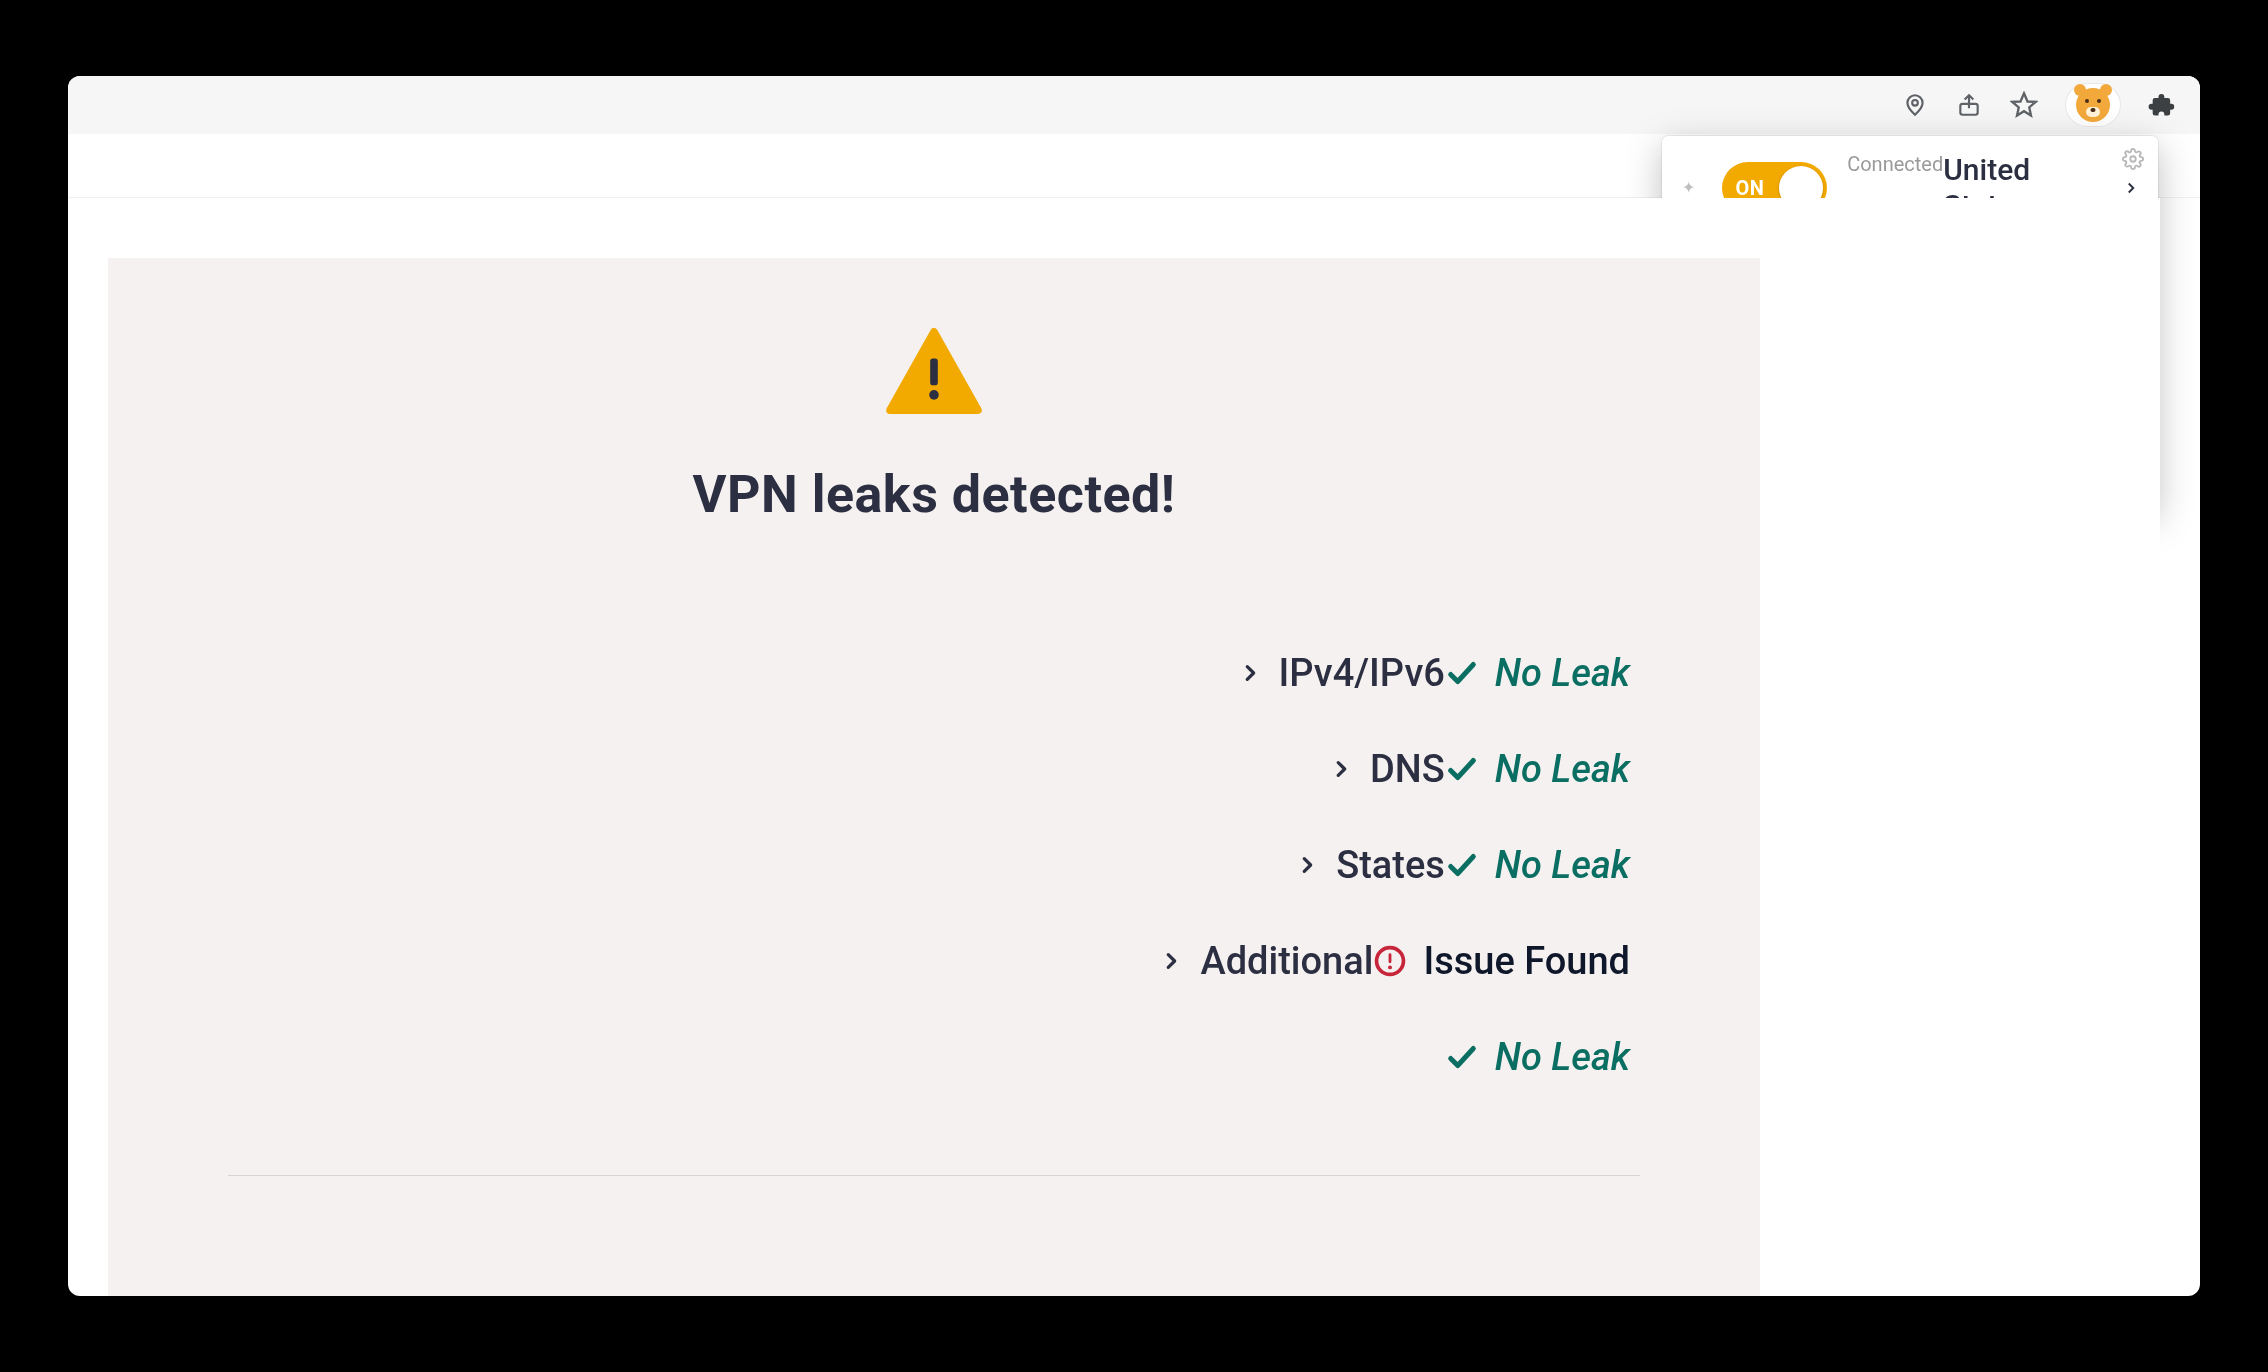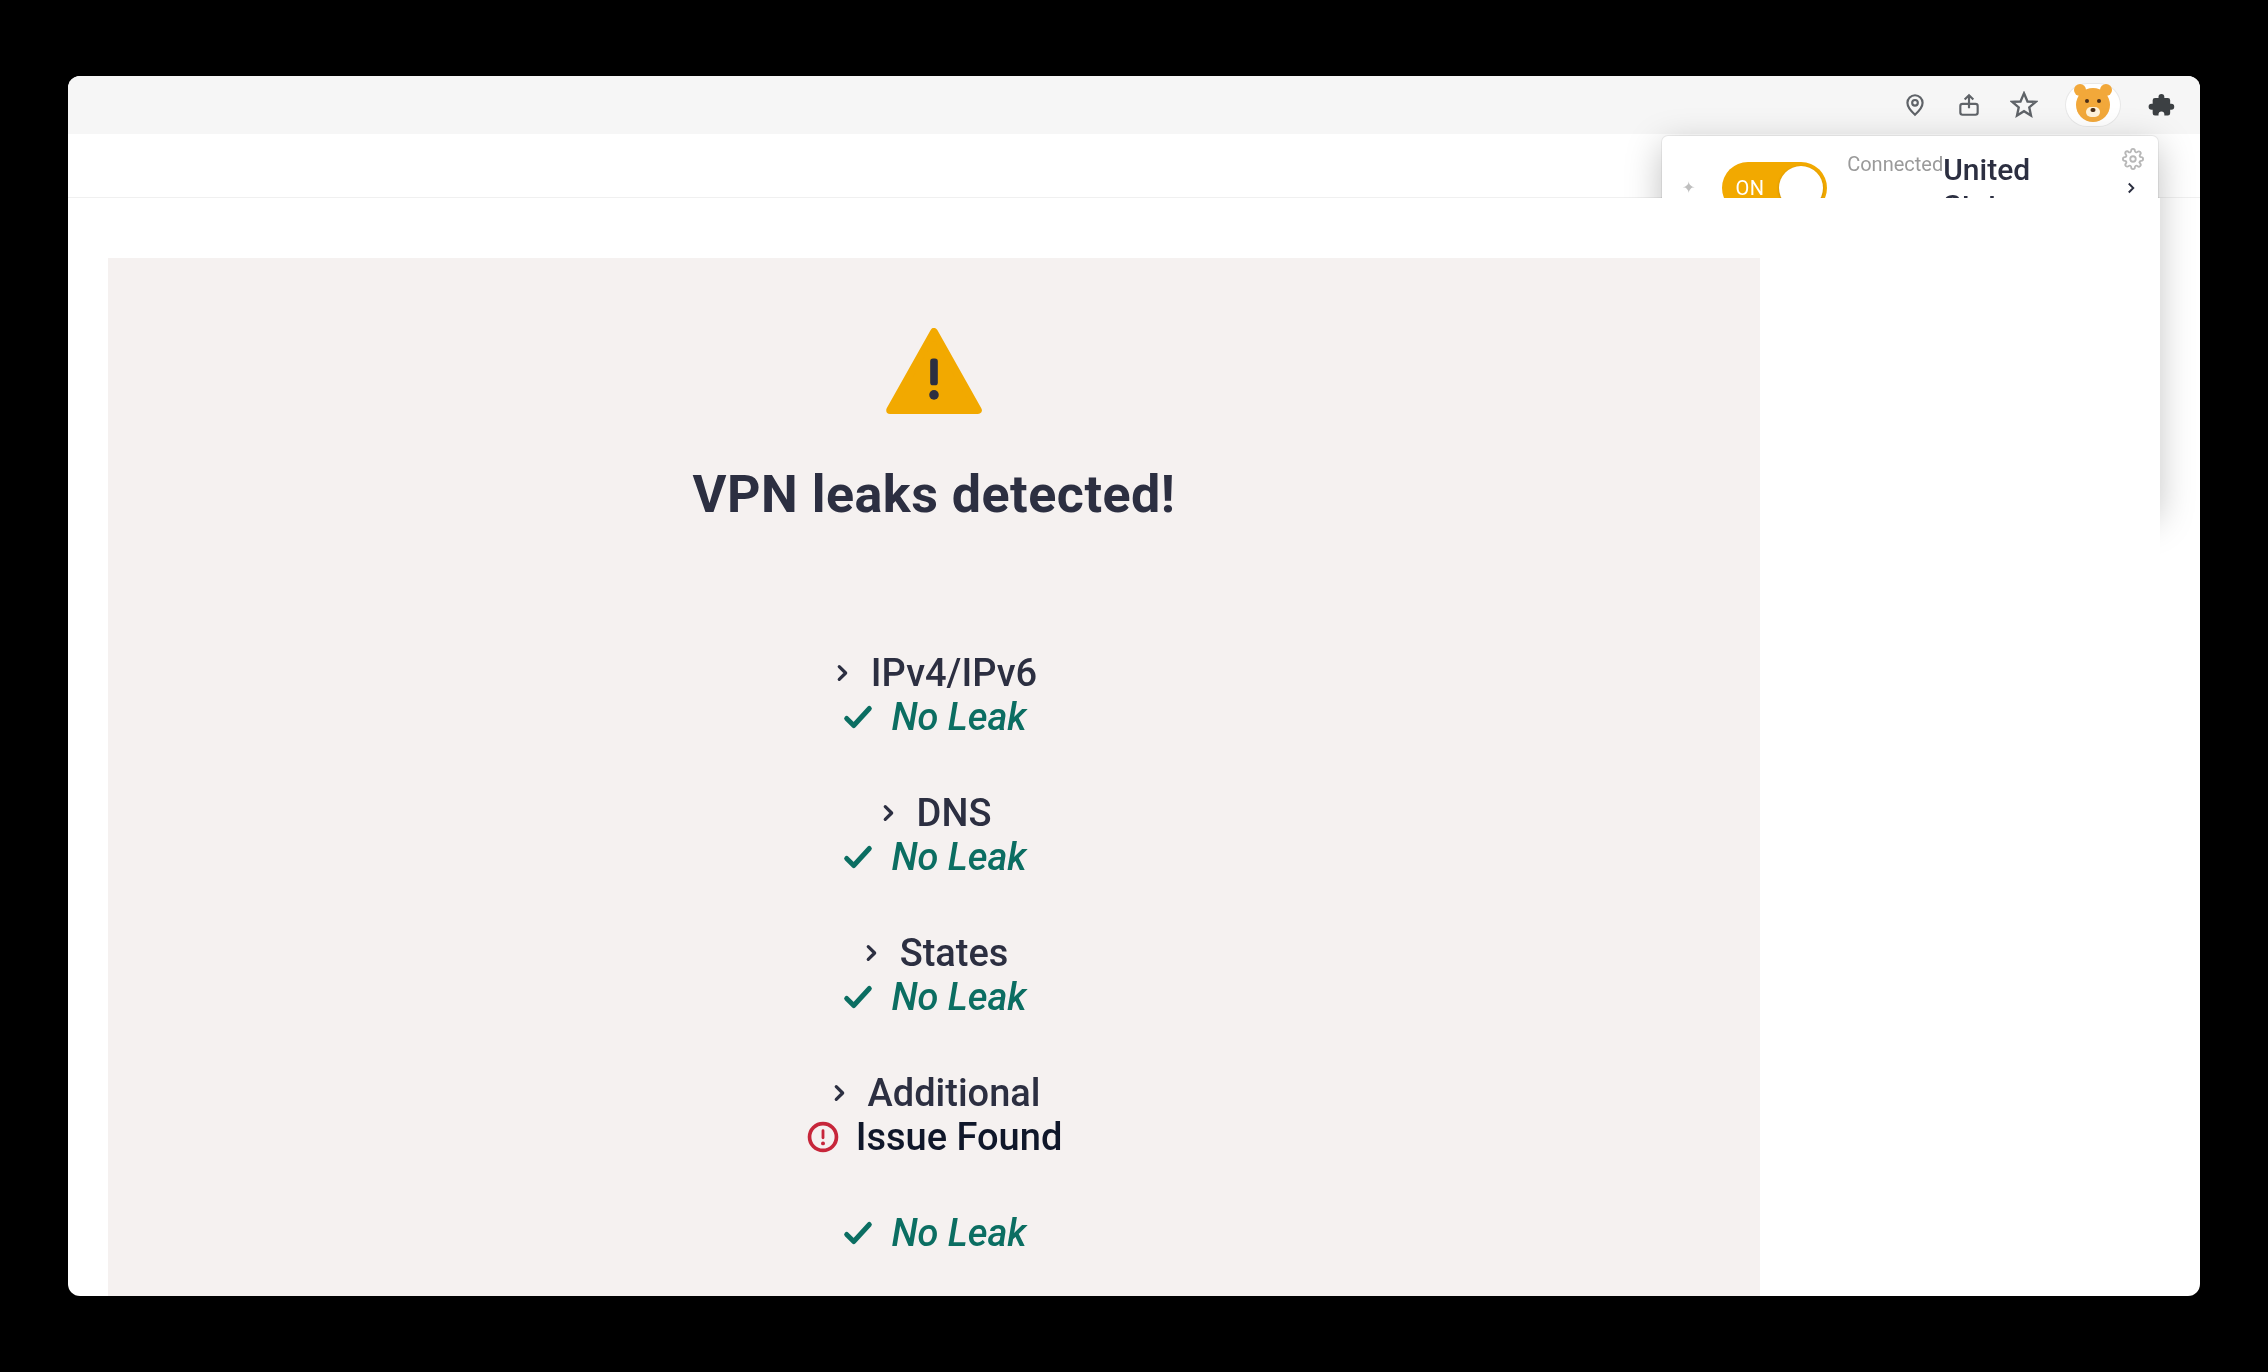--- a/index.html
+++ b/index.html
@@ -88,24 +88,23 @@
     color: #2c2f41;
     text-align:center;
     margin-top: 46px;
     letter-spacing: .5px;
   }
   .tests{
     margin-top: 100px;
     padding: 0 10px;
   }
   .row{
-    display:flex; align-items:center; justify-content:flex-start;
+    display:flex; align-items:center; justify-content:flex-end;
     padding: 26px 0;
     font-size: 38px;
-    flex-direction: column;
   }
   .row .left{ display:flex; align-items:center; gap:18px; color:#2c2f41; font-weight:500;}
   .right{ display:flex; align-items:center; gap:16px; font-weight:500;}
   .ok{ color:#0b6e62;font-style:italic; }
   .err{ color:#0f172a; }
   .divider{ margin-top:70px; border-top:1px solid #d9d3d2; }
 
   
   .popup {
     position:absolute;
@@ -121,21 +120,21 @@
     display:flex; align-items:center; gap:20px;
     padding: 16px 20px 14px 20px;
     position:relative;
   }
   .refresh-dots{
     width:20px; color:#bfbfbf; font-size:16px; line-height:8px;
   }
   .toggle{
     width:108px; height:52px; border-radius:26px; background:#f2a900;
     position:relative; display:flex; align-items:center;
-    color:#fff; font-weight:400; font-size:20px; letter-spacing:.5px;
+    color:#fff; font-weight:700; font-size:20px; letter-spacing:.5px;
     padding-left:14px;
     cursor:pointer;
   }
   .toggle .knob{
     position:absolute; right:4px; top:4px; width:44px;height:44px;border-radius:50%;
     background:#fff; box-shadow:0 1px 3px rgba(0,0,0,.2);
   }
   .conn-text{ display:flex; flex-direction:row; line-height:1.2; }
   .conn-status{ color:#9a9a9a; font-size:20px; }
   .conn-loc{

